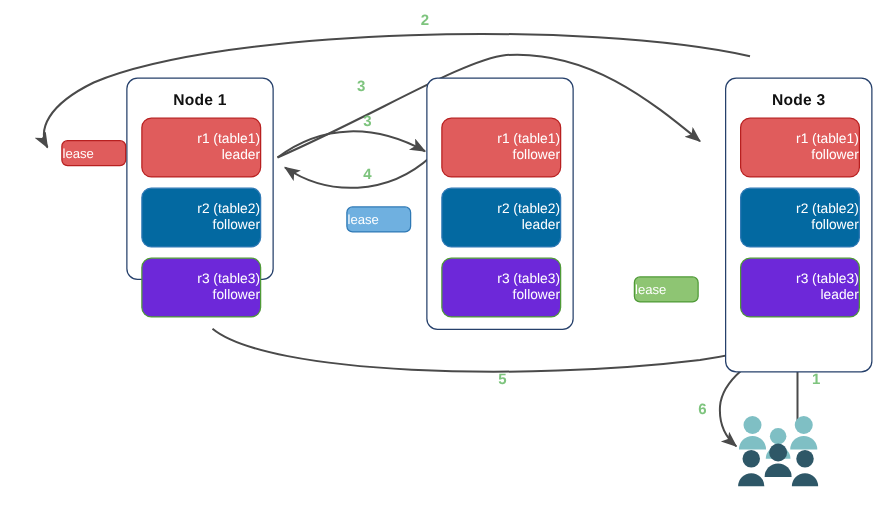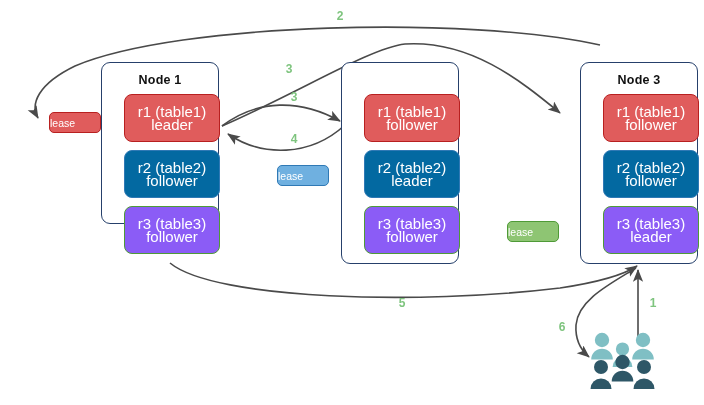--- a/index.html
+++ b/index.html
@@ -38,37 +38,37 @@
     right: 0;
     top: 10px;
     text-align: center;
     font-size: 12.5px;
     font-weight: bold;
     color: #111111;
     letter-spacing: .2px;
   }
   .replica {
     position: absolute;
-    left: 22px;
+    left: 11px;
     width: 96px;
     height: 48px;
     border-radius: 8px;
     box-sizing: border-box;
     display: flex;
     flex-direction: column;
-    align-items: center;
+    align-items: flex-end;
     justify-content: center;
     color: #ffffff;
-    font-size: 15px;
+    font-size: 11px;
     line-height: 13px;
     text-align: center;
   }
   .rep-red   { background: #e05c5c; border: 1.4px solid #b82020; }
   .rep-blue  { background: #0369a1; border: 1.4px solid #2f79b5; }
-  .rep-green { background: #8b5cf6; border: 1.4px solid #4f9a37; }
+  .rep-green { background: #6d28d9; border: 1.4px solid #4f9a37; }
 
   .r-slot-1 { top: 31px; }
   .r-slot-2 { top: 87px; }
   .r-slot-3 { top: 143px; }
 
   .lease {
     position: absolute;
     border-radius: 5px;
     box-sizing: border-box;
     display: flex;
@@ -149,21 +149,21 @@
     <div class="replica rep-blue r-slot-2">
       <span>r2 (table2)</span>
       <span>leader</span>
     </div>
     <div class="replica rep-green r-slot-3">
       <span>r3 (table3)</span>
       <span>follower</span>
     </div>
   </div>
 
-  <div class="node-box" style="left:580px; top:62px; width:118px; height:202px;">
+  <div class="node-box" style="left:580px; top:62px; width:118px; height:236px;">
     <div class="node-title">Node 3</div>
     <div class="replica rep-red r-slot-1">
       <span>r1 (table1)</span>
       <span>follower</span>
     </div>
     <div class="replica rep-blue r-slot-2">
       <span>r2 (table2)</span>
       <span>follower</span>
     </div>
     <div class="replica rep-green r-slot-3">

